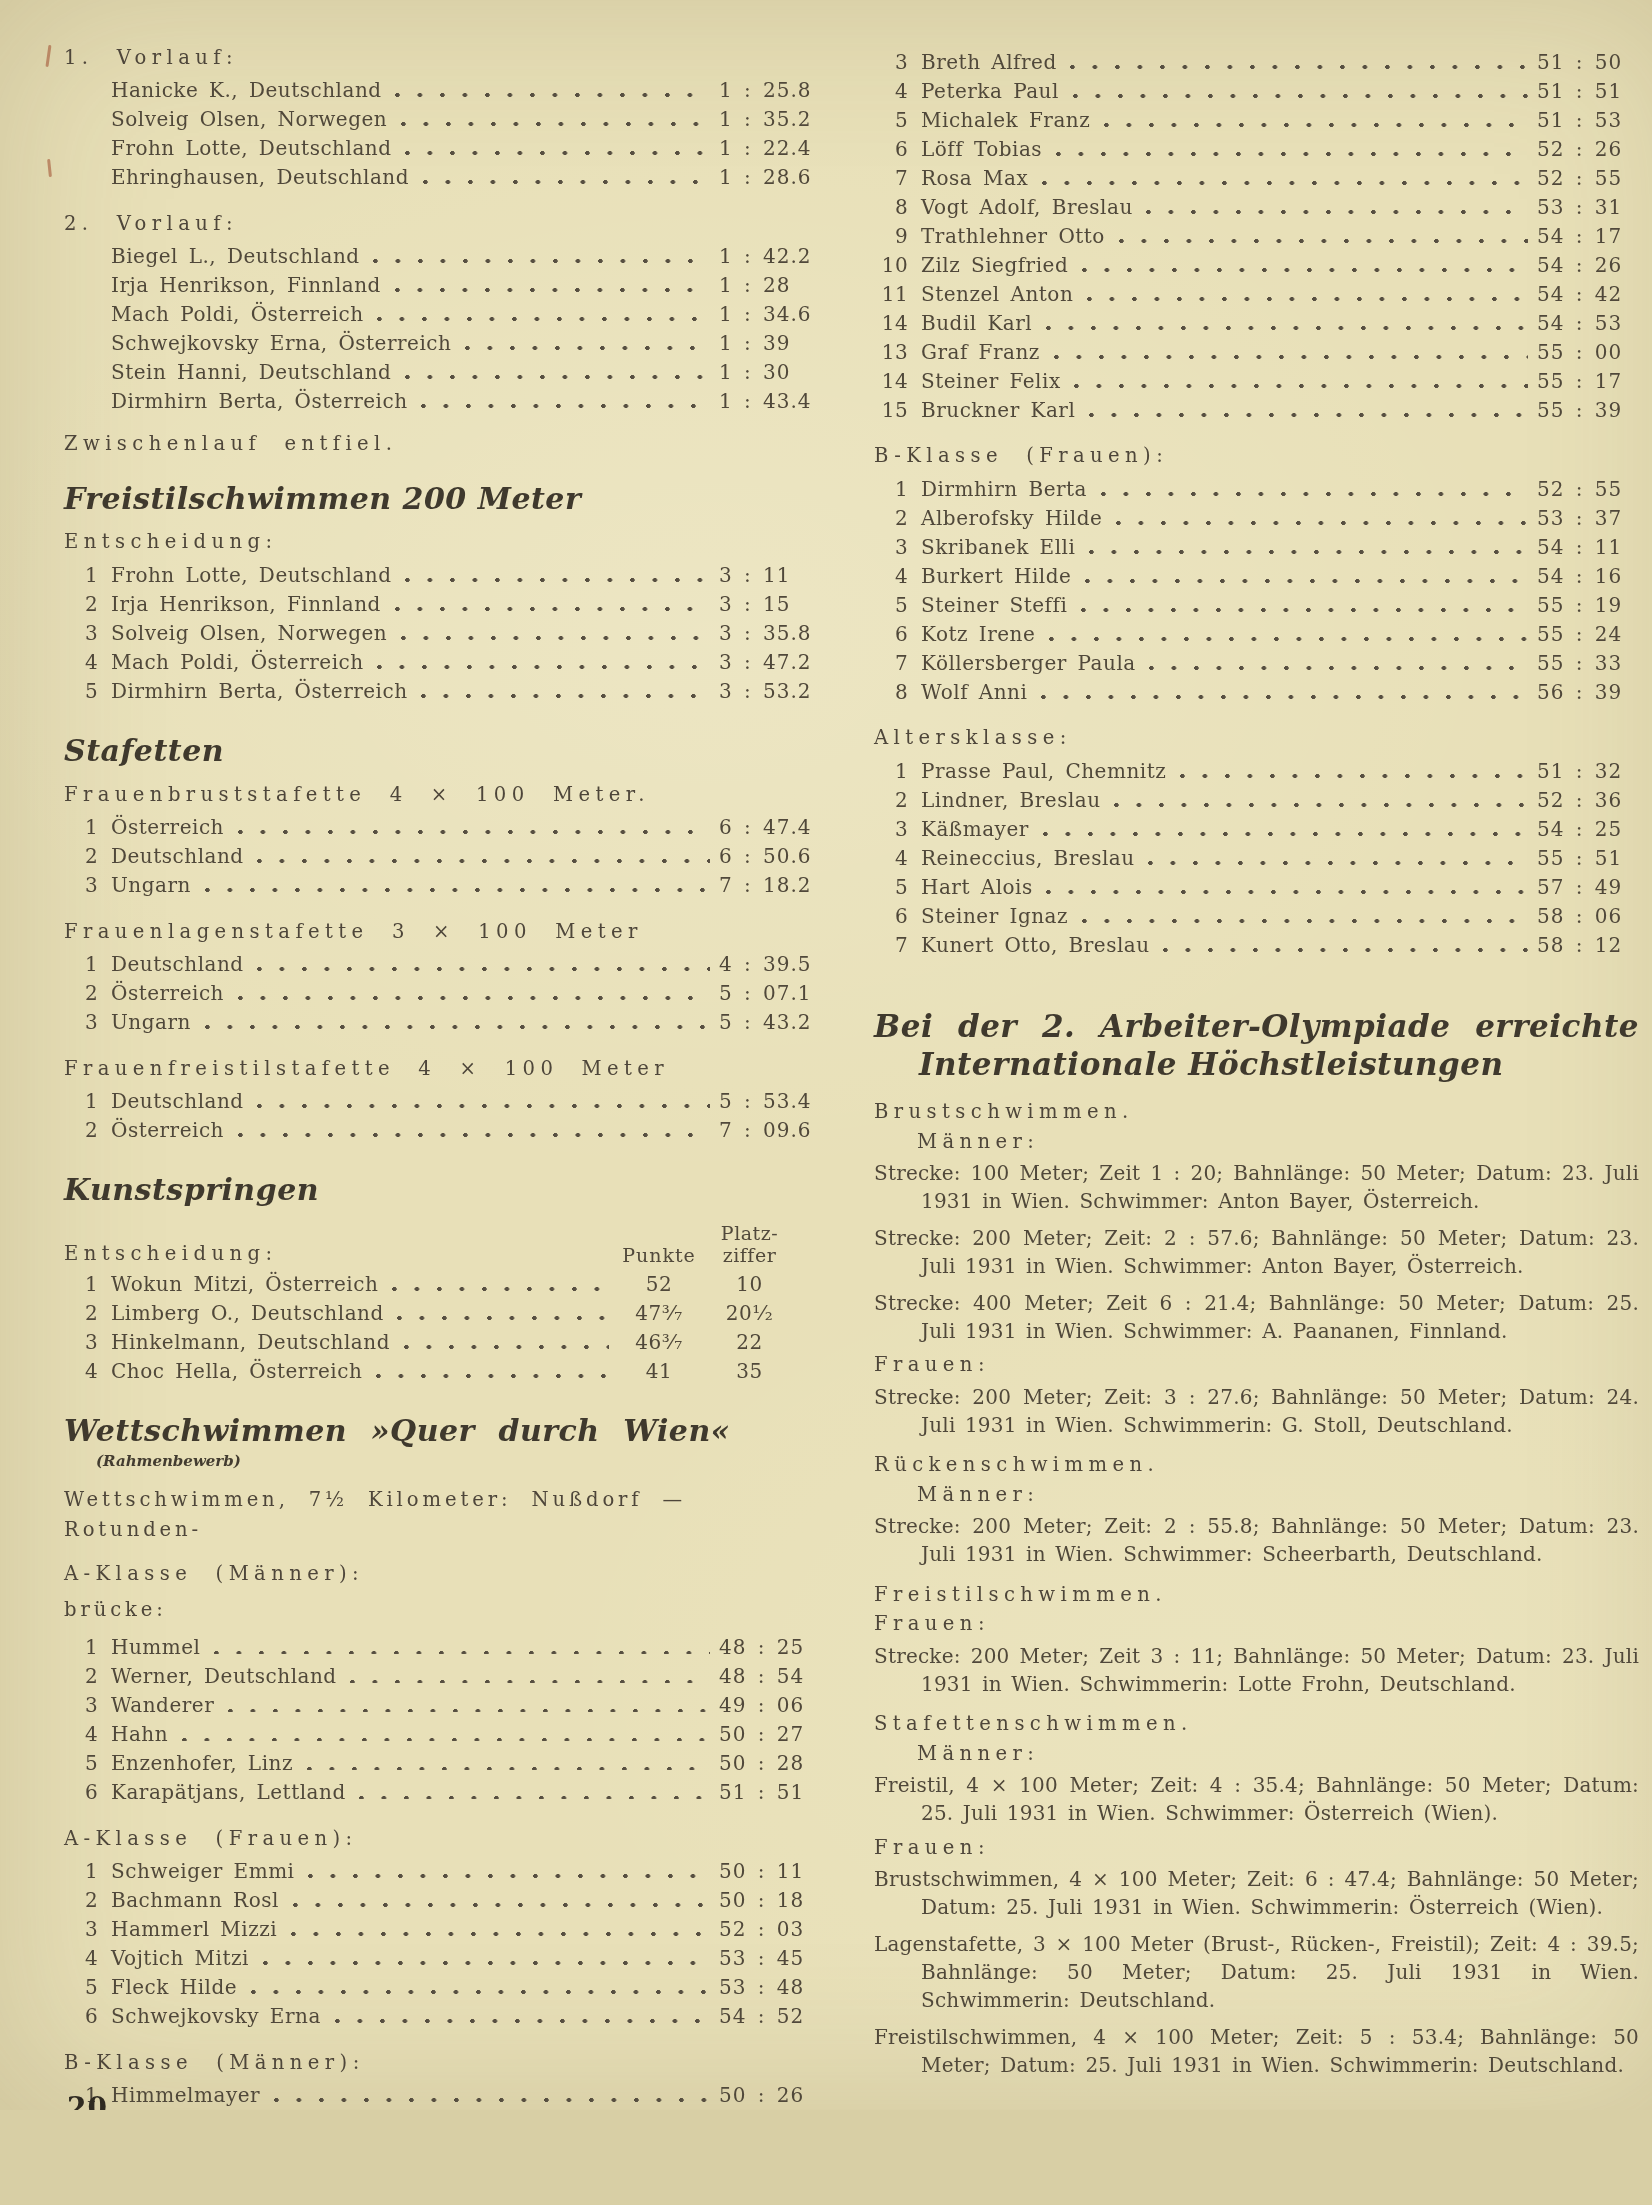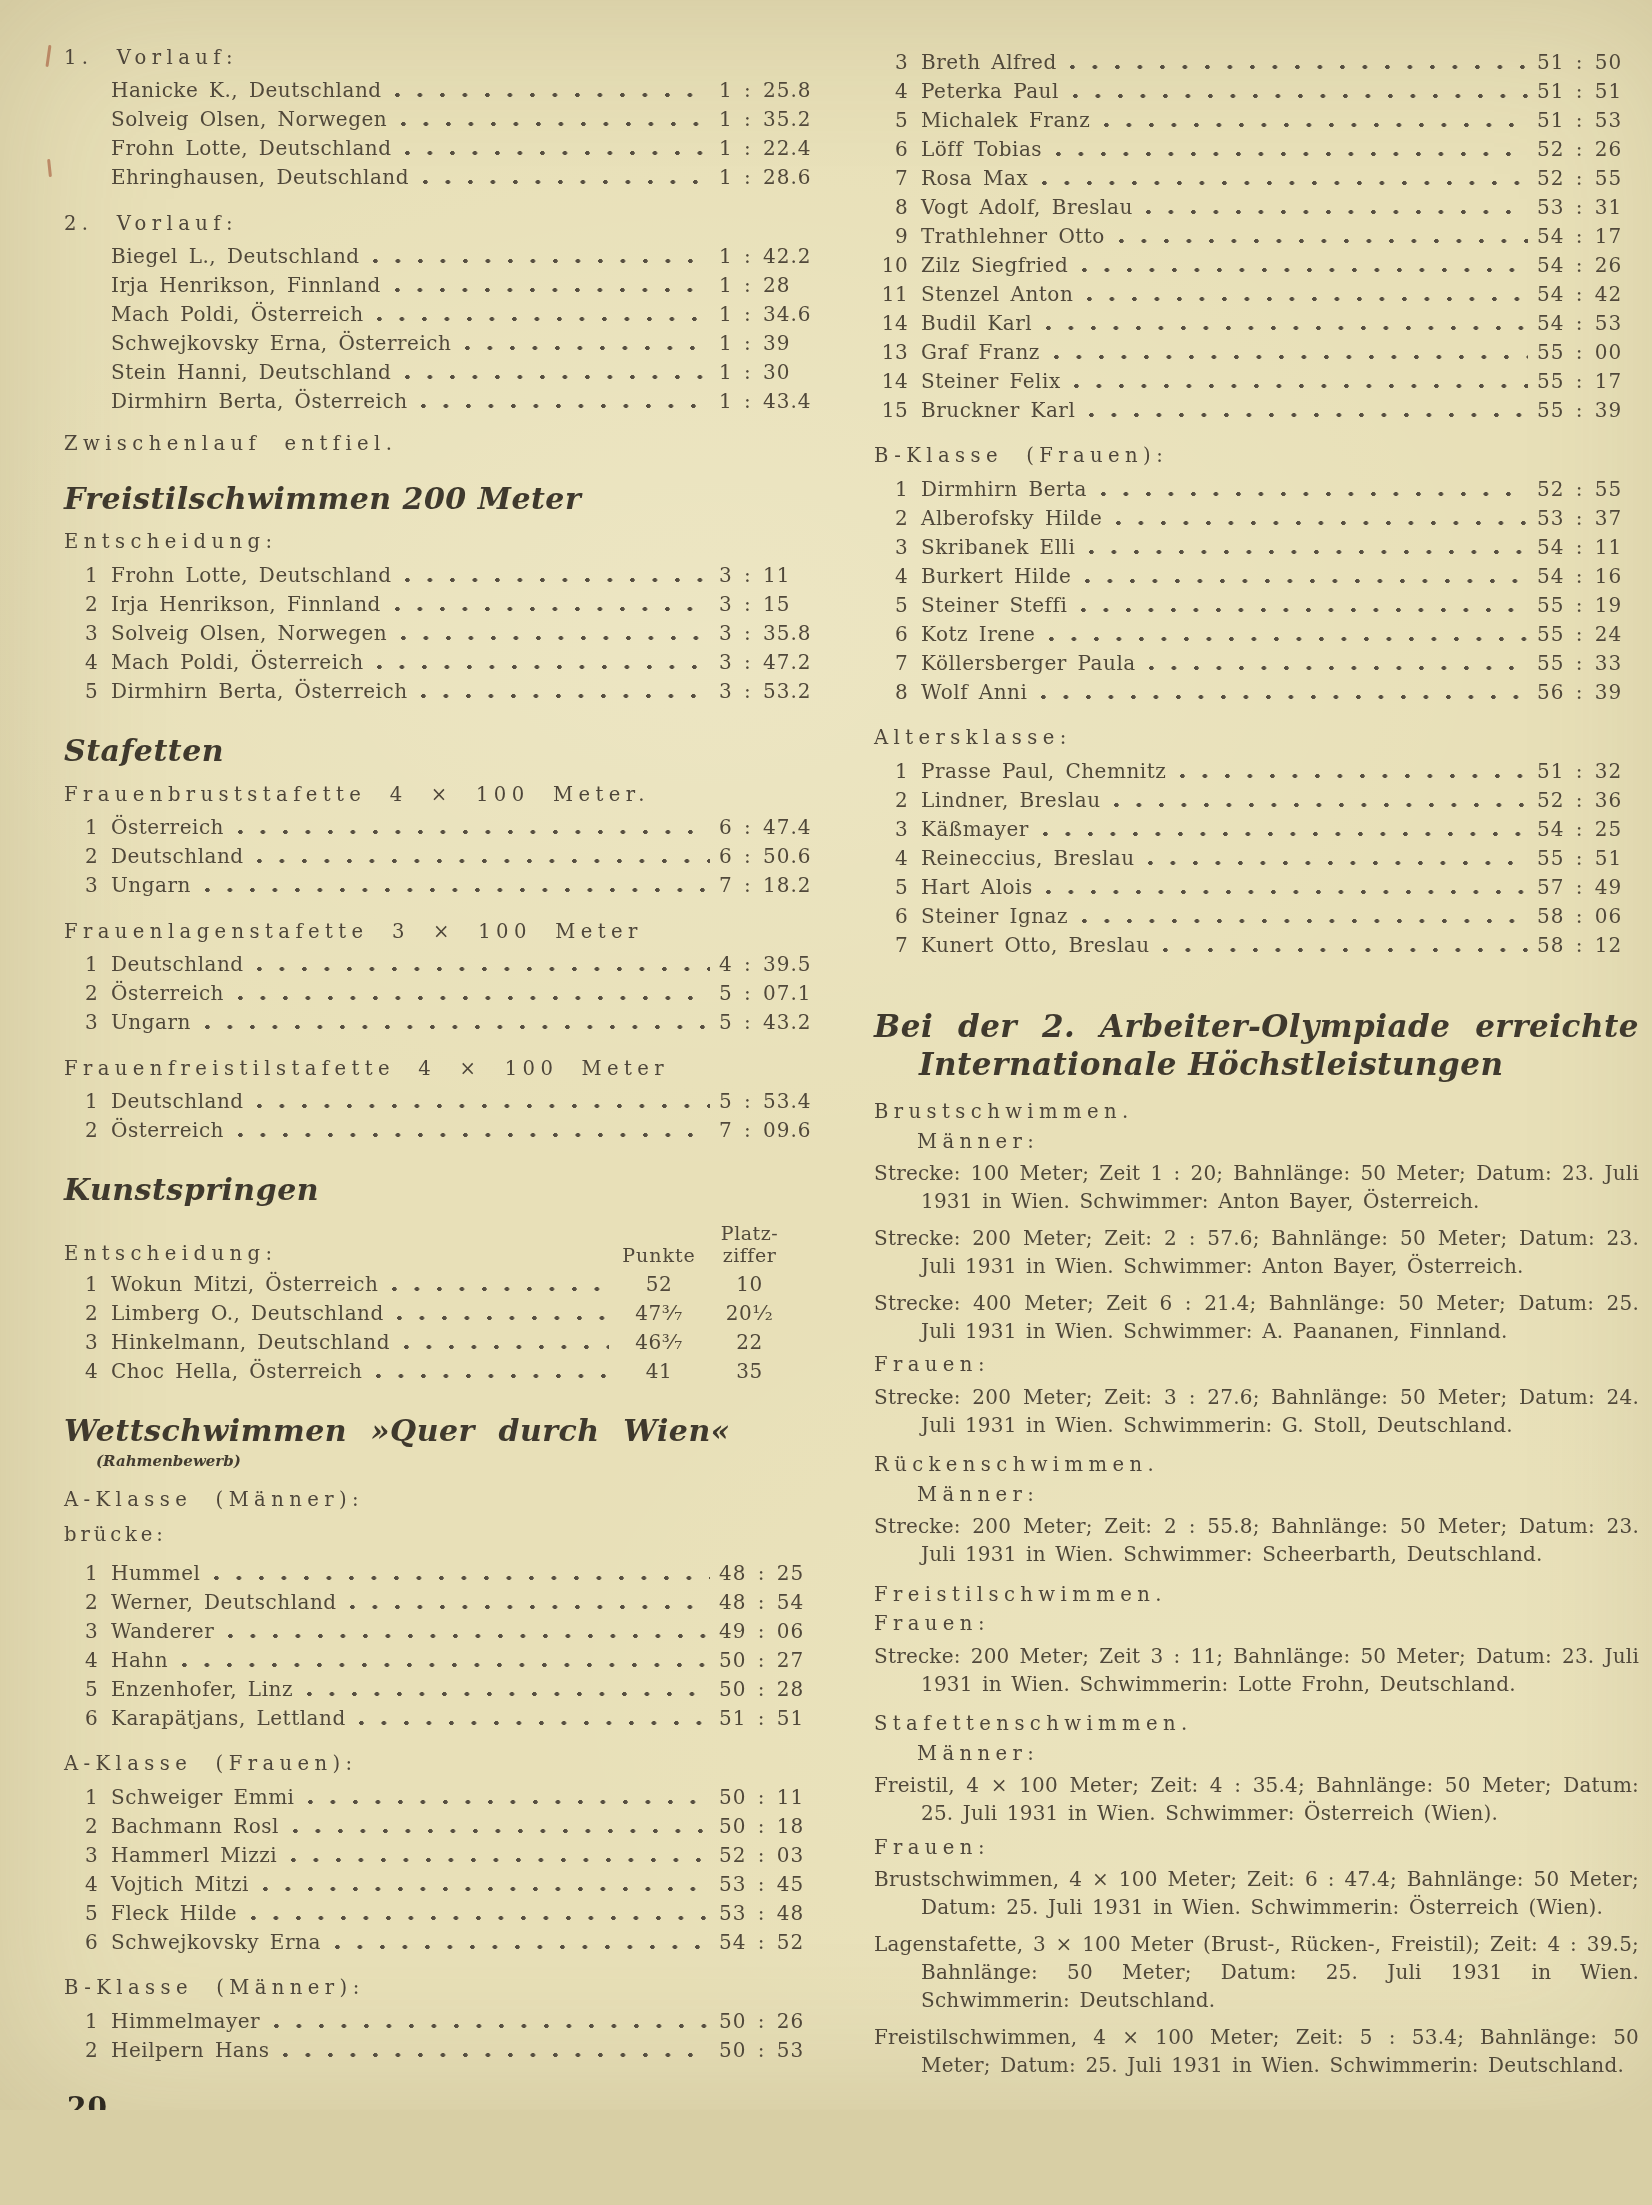--- a/index.html
+++ b/index.html
@@ -334,20 +334,21 @@
     <span class="rank">4</span>
     <span class="name">Choc Hella, Österreich</span>
     <span class="dots"></span>
     <span class="punkte">41</span>
     <span class="platz">35</span>
   </div>
 </div>
 
     <h2 class="h1 wien">Wettschwimmen »Quer durch Wien«</h2>
     <div class="rahmen">(Rahmenbewerb)</div>
+    <div class="ls intro">Wettschwimmen, 7½ Kilometer: Nußdorf — Rotunden-</div>
     <div class="ls">A-Klasse (Männer):</div>
 
     <div class="ls intro intro2">brücke:</div>
     <div class="rows">
   <div class="row">
     <span class="rank">1</span>
     <span class="name">Hummel</span>
     <span class="dots"></span>
     <span class="time">48 : 25</span>
   </div>

